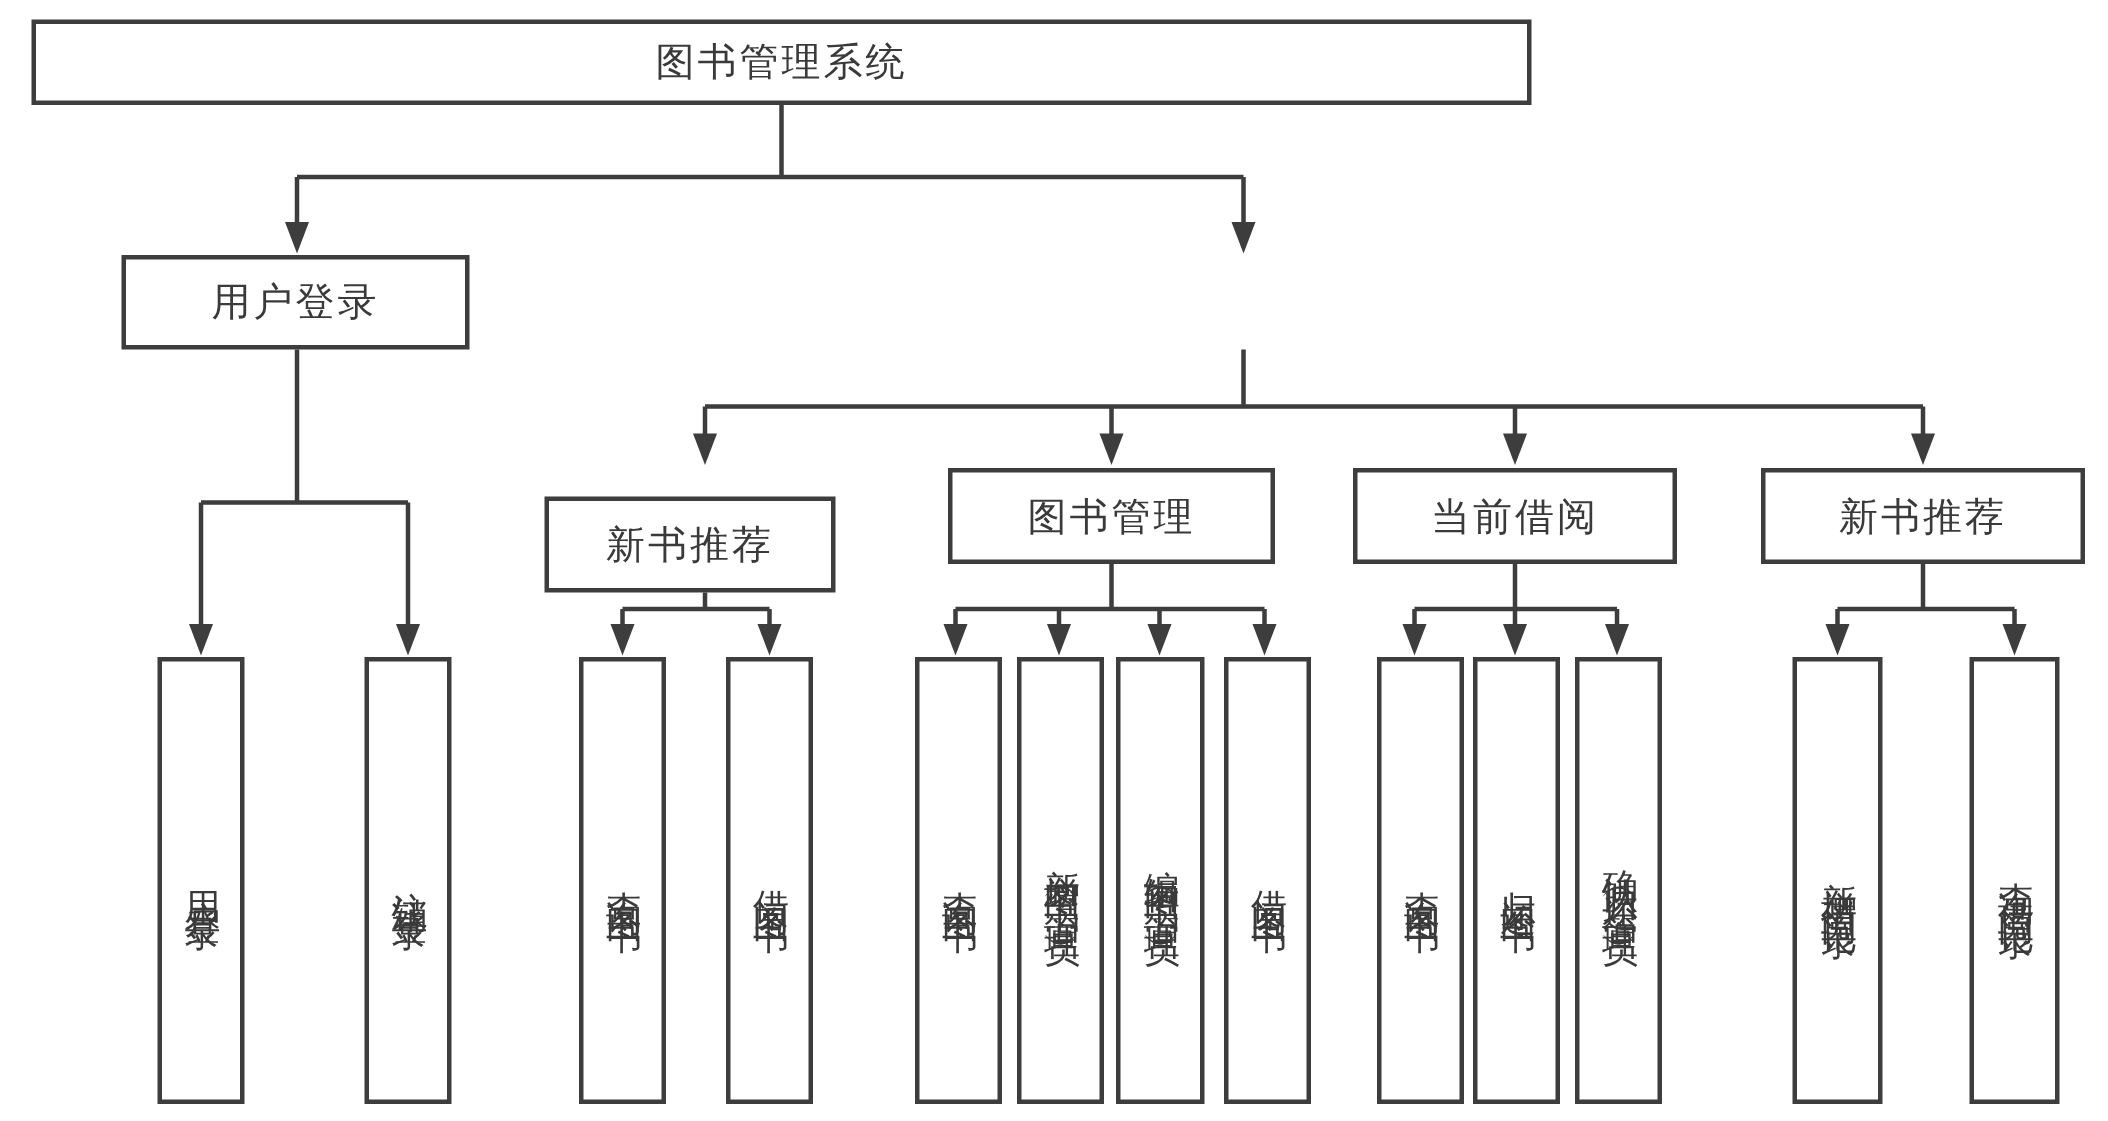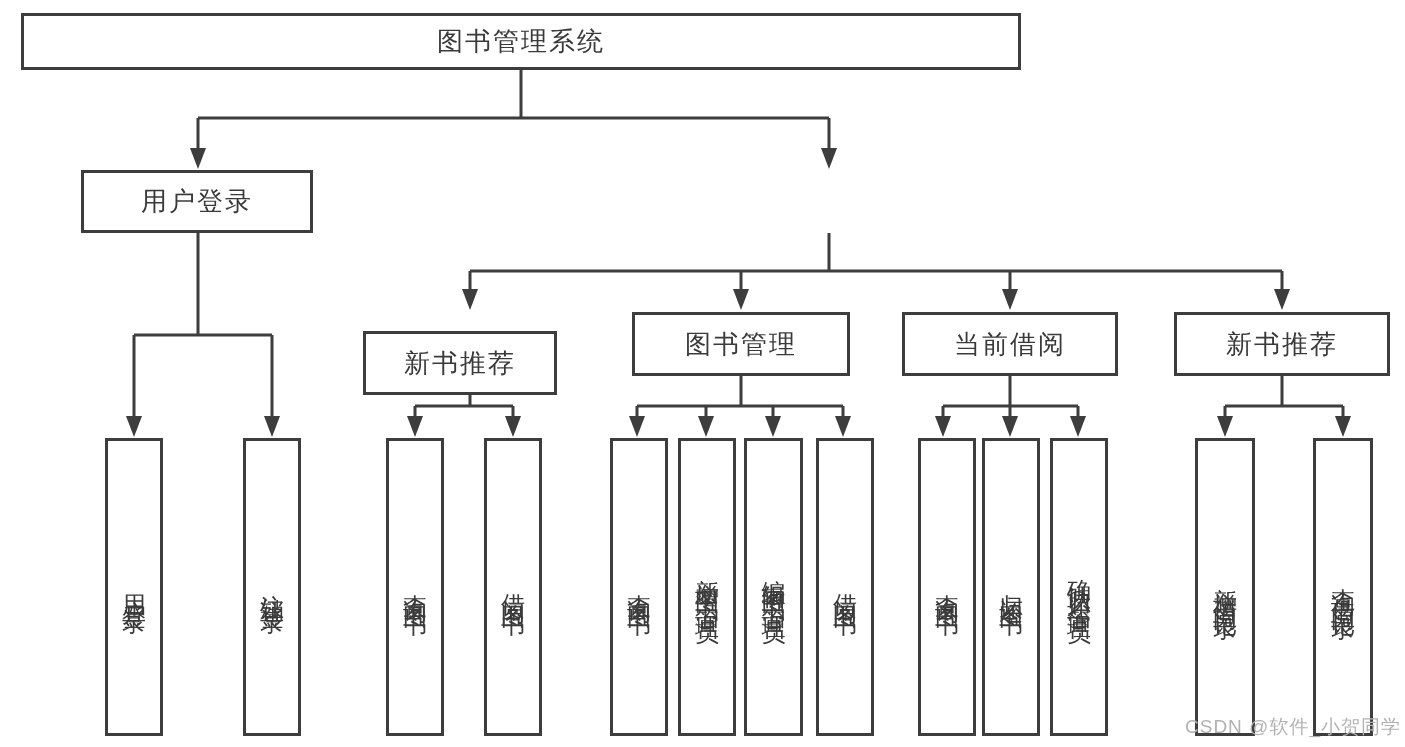--- a/index.html
+++ b/index.html
@@ -143,15 +143,14 @@
     <span>确认归还（管理员）</span>
   </div>
 
   <div class="box vbox" style="left:1195px;width:60px">
     <span>新增借阅记录</span>
   </div>
   <div class="box vbox" style="left:1313px;width:60px">
     <span>查询借阅记录</span>
   </div>
 
-  <div class="watermark">CSDN @软件_小贺同学</div>
 
 </div>
 
 </body></html>

